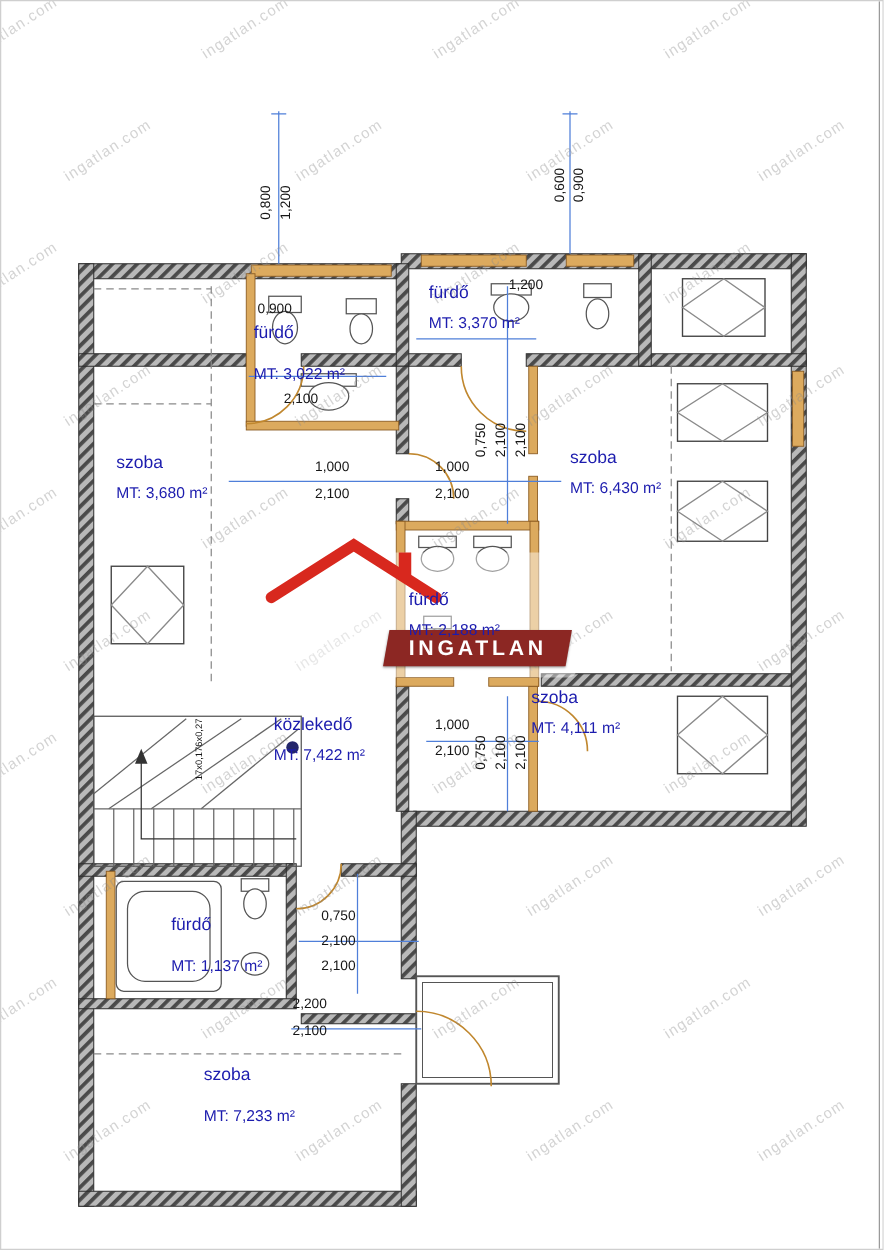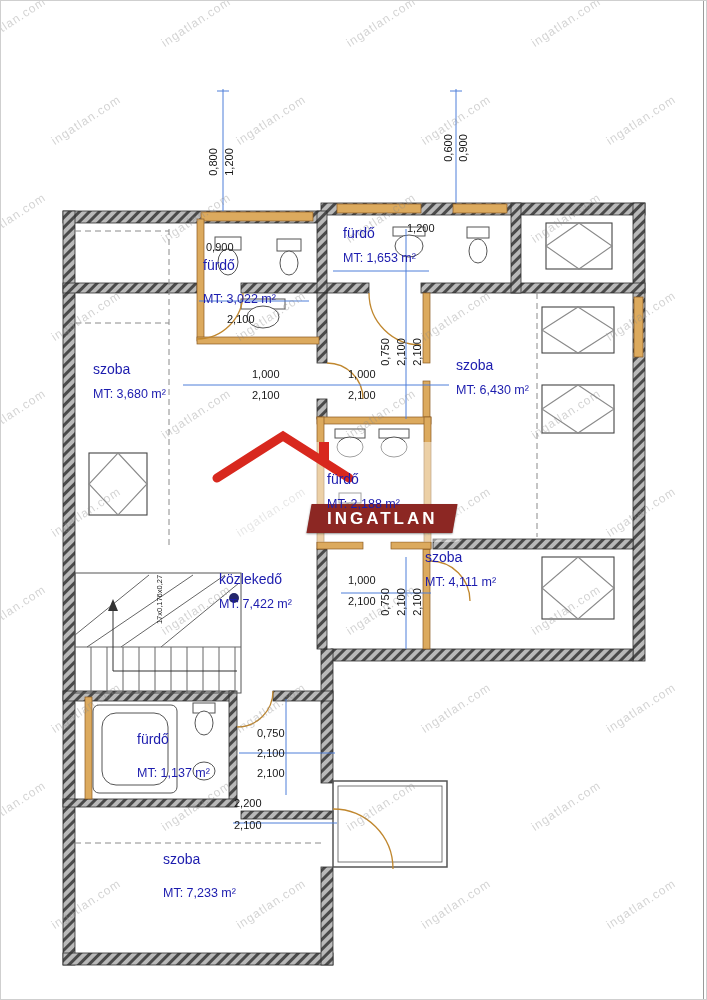--- a/index.html
+++ b/index.html
@@ -242,21 +242,21 @@
     </div>
   </div>
 
 
   <div class="room" style="left:202px;top:256px">
     <div class="rname">fürdő</div>
     <div class="rarea gap-lg">MT: 3,022 m²</div>
   </div>
   <div class="room" style="left:342px;top:224px">
     <div class="rname">fürdő</div>
-    <div class="rarea">MT: 1,653 m²</div>
+    <div class="rarea">MT: 3,370 m²</div>
   </div>
   <div class="room" style="left:92px;top:360px">
     <div class="rname">szoba</div>
     <div class="rarea">MT: 3,680 m²</div>
   </div>
   <div class="room" style="left:455px;top:356px">
     <div class="rname">szoba</div>
     <div class="rarea">MT: 6,430 m²</div>
   </div>
   <div class="room" style="left:326px;top:470px">

